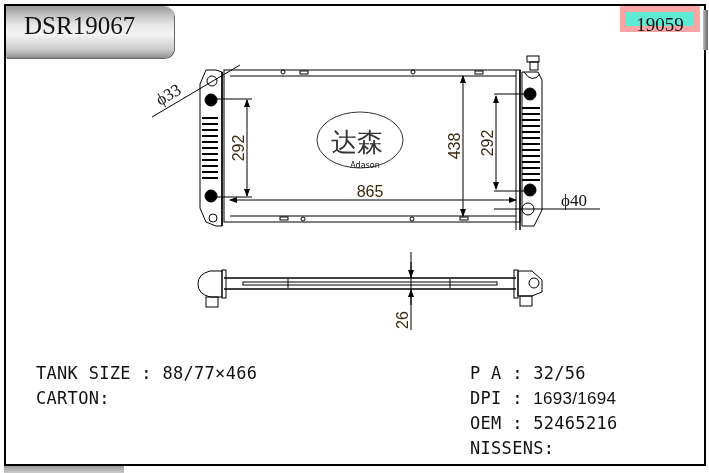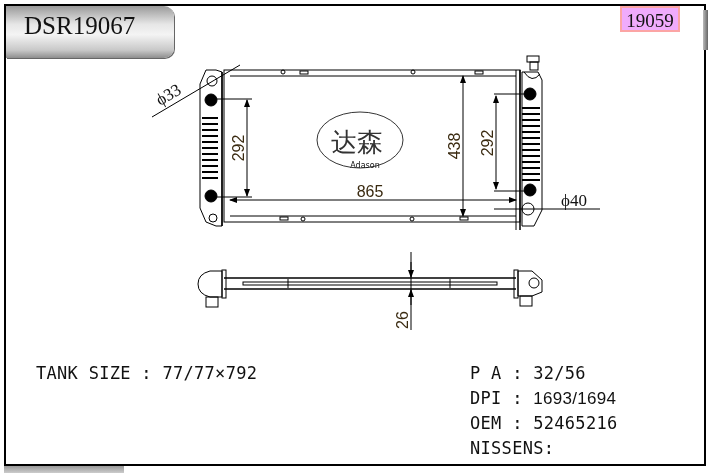--- a/index.html
+++ b/index.html
@@ -9,22 +9,22 @@
     position: absolute; left: 6px; top: 6px; width: 168px; height: 52px;
     border-radius: 0 10px 10px 0;
     background: linear-gradient(180deg, #9a9a9a 0%, #e6e6e6 35%, #f4f4f4 55%, #c8c8c8 85%, #8e8e8e 100%);
     box-shadow: 1px 1px 0 #666;
   }
   .part-tab span {
     position: absolute; left: 18px; top: 6px;
     font-family: "Liberation Serif", serif; font-size: 25px; color: #111;
   }
   .ref-box {
-    position: absolute; left: 620px; top: 6px; width: 60px; height: 26px;
-    border: 2px solid #fca5a5; background: #f0abfc; box-sizing: border-box;
+    position: absolute; left: 620px; top: 6px; width: 80px; height: 26px;
+    border: 6px solid #fca5a5; background: #5eead4; box-sizing: border-box;
   }
   .ref-box span {
     position: absolute; left: 0; right: 0; top: 2px; text-align: center;
     font-family: "Liberation Serif", serif; font-size: 19px; color: #111;
   }
   .right-shade { position: absolute; left: 703px; top: 10px; width: 5px; height: 40px;
     background: linear-gradient(90deg,#bbb,#666); }
   .bottom-shade { position: absolute; left: 4px; top: 466px; width: 120px; height: 7px;
     background: linear-gradient(180deg,#999,#ccc); }
   svg.drawing { position: absolute; left: 0; top: 0; }
@@ -176,21 +176,22 @@
 
   <g stroke="#000" fill="none">
     <line x1="411" y1="252" x2="411" y2="330"></line>
     <line x1="411" y1="262" x2="411" y2="277" marker-end="url(#arr)"></line>
     <line x1="411" y1="305" x2="411" y2="290" marker-end="url(#arr)"></line>
   </g>
   <text transform="translate(408,320) rotate(-90)" font-family="Liberation Sans, sans-serif" font-size="16" fill="#3a2a10" text-anchor="middle">26</text>
 </svg>
 
 <div class="info info-left">
-  <div class="row"><span>TANK SIZE</span><span> : </span><span>77/77×792</span></div>
+  <div class="row"><span>TANK SIZE</span><span> : </span><span>88/77×466</span></div>
+  <div class="row"><span>CARTON</span><span>:</span><span></span></div>
 </div>
 
 <div class="info info-right">
   <div class="row"><span>P A</span><span> : </span><span>32/56</span></div>
   <div class="row"><span>DPI</span><span> : </span><span class="bold">1693/1694</span></div>
   <div class="row"><span>OEM</span><span> : </span><span>52465216</span></div>
   <div class="row"><span>NISSENS</span><span>:</span><span></span></div>
 </div>
 
 </body></html>

